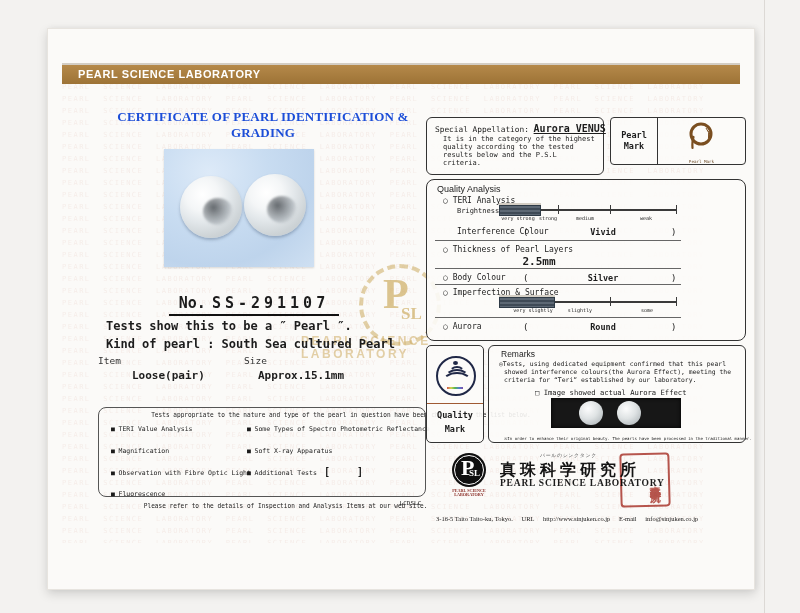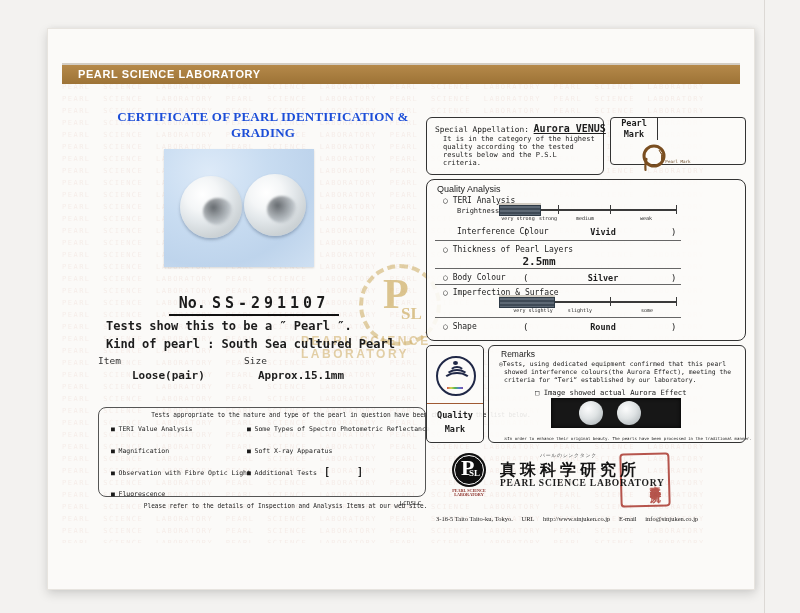--- a/index.html
+++ b/index.html
@@ -54,21 +54,21 @@
   .bracket{position:absolute;font:bold 10px "DejaVu Sans Mono",monospace;}
   .tests-note{position:absolute;left:50px;top:474px;width:286px;text-align:center;font-size:9px;
               transform:scale(0.68);transform-origin:center top;white-space:nowrap;z-index:1;}
   .tests-code{position:absolute;left:348px;top:470px;font-size:8px;transform:scale(0.75);z-index:1;}
   
   .box{position:absolute;border:1.2px solid #333;background:rgba(252,251,248,0.9);z-index:2;}
   .sa-box{left:378px;top:88px;width:176px;height:56px;border-radius:6px;}
   .sa-line{position:absolute;left:8px;top:5px;white-space:nowrap;font-size:7.8px;}
   .sa-line b{font-size:10px;text-decoration:underline;}
   .sa-desc{position:absolute;left:16px;top:17px;width:154px;font-size:7px;line-height:8px;}
-  .pm-box{left:562px;top:88px;width:134px;height:46px;border-radius:4px;display:flex;flex-direction:column;}
+  .pm-box{left:562px;top:88px;width:134px;height:46px;border-radius:4px;display:flex;}
   .pm-left{width:46px;border-right:1px solid #333;display:flex;flex-direction:column;
            align-items:center;justify-content:center;font:bold 8.5px "DejaVu Sans Mono",monospace;line-height:11px;}
   .pm-right{flex:1;position:relative;}
   .pm-right svg{position:absolute;left:27px;top:3px;}
   .pm-caption{position:absolute;left:0;bottom:0px;width:100%;text-align:center;font-size:7px;
               transform:scale(0.6);transform-origin:center bottom;color:#6b4a26;white-space:nowrap;}
   
   .qa-box{left:378px;top:150px;width:318px;height:160px;border-radius:8px;}
   .qa-title{position:absolute;left:10px;top:4px;font:9px "Liberation Sans",sans-serif;color:#222;}
   .qa-item{position:absolute;left:16px;font-size:8px;white-space:nowrap;}
@@ -242,21 +242,21 @@
         <div class="line"></div>
         <div class="bar" style="width:54px;"></div>
         <div class="tick" style="left:111px;"></div>
         <div class="tick" style="left:177px;"></div>
         <div class="lab" style="left:34px;">very slightly</div>
         <div class="lab" style="left:81px;">slightly</div>
         <div class="lab" style="left:148px;">some</div>
       </div>
 
       <div class="qa-hr" style="top:137px;"></div>
-      <div class="qa-item" style="top:142px;">○ Shape</div>
+      <div class="qa-item" style="top:142px;">○ Aurora</div>
       <div class="qa-paren" style="left:96px;top:142px;">(</div>
       <div class="qa-val" style="top:142px;">Round</div>
       <div class="qa-paren" style="left:244px;top:142px;">)</div>
     </div>
 
     <div class="box qm-box">
       <div class="qm-top">
         <div class="stamp">
           <div class="dot"></div>
           <div class="arc a1"></div>

